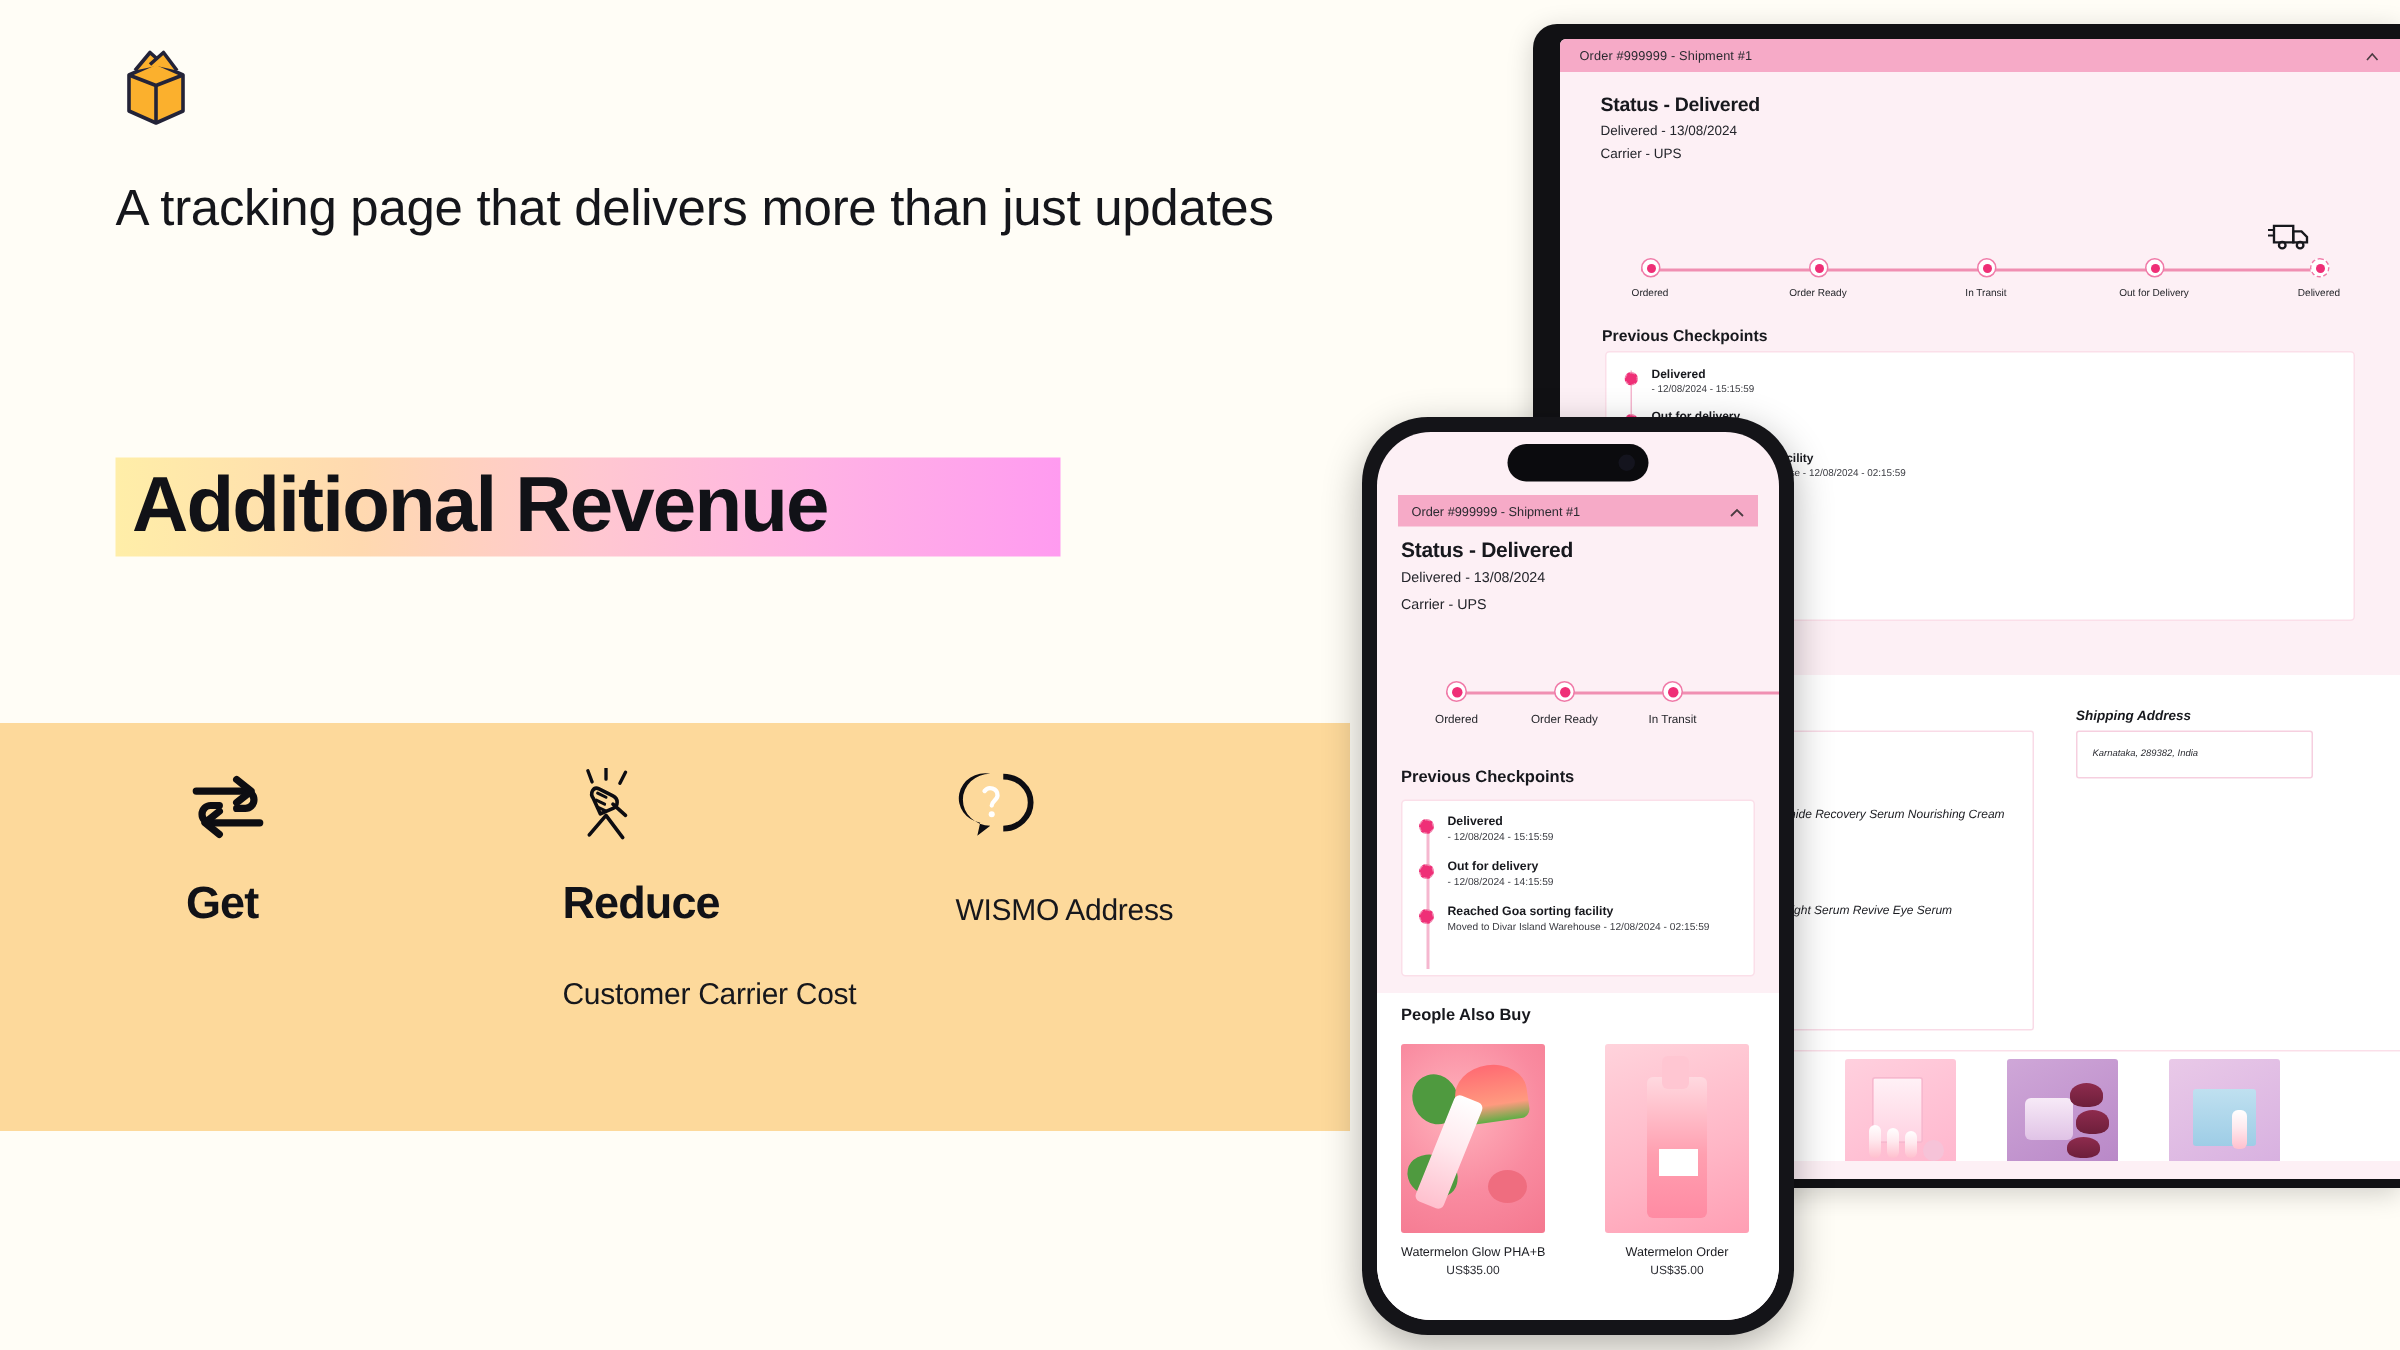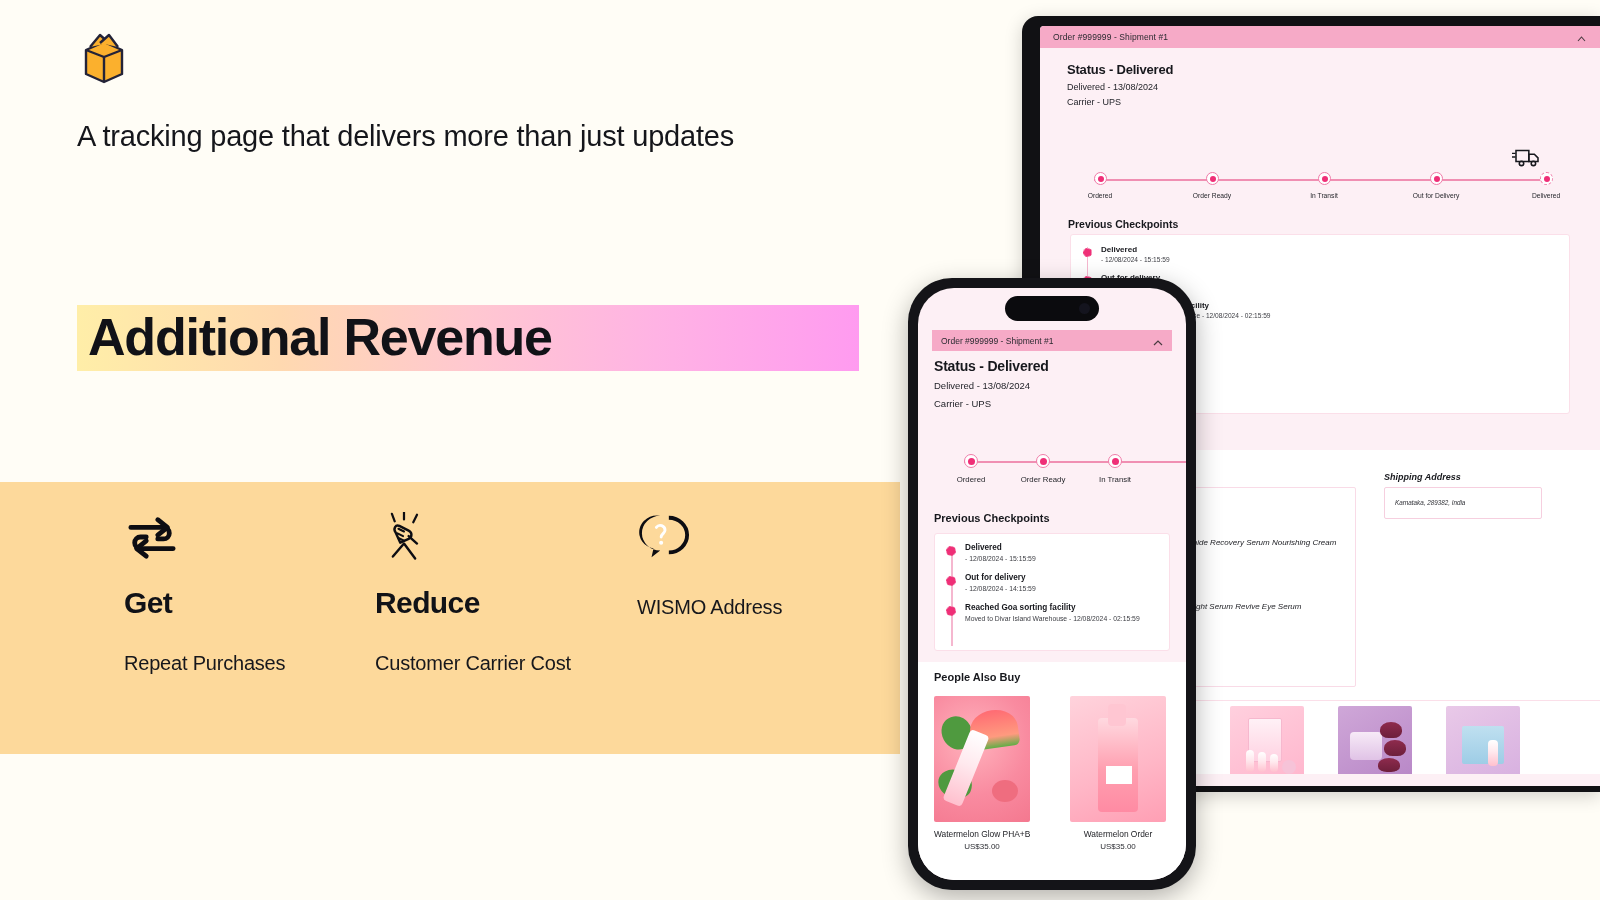--- a/index.html
+++ b/index.html
@@ -8,30 +8,30 @@
     font-family:"Liberation Sans", sans-serif;
     background:#fffdf6;
     position:relative;
   }
 
   
   .hero-top { position:absolute; left:0; top:0; width:900px; height:482px; background:#fffdf6; }
   .logo-box { position:absolute; left:76px; top:30px; width:56px; height:56px; }
   .hero-sub {
     position:absolute; left:77px; top:120px; width:880px;
-    font-size:29px; color:#15161b; letter-spacing:-0.2px;
+    font-size:34px; color:#15161b; letter-spacing:-0.2px;
     font-family:"Liberation Sans", sans-serif;
   }
   .hero-h1 {
     position:absolute; left:86px; top:228px;
     font-size:52px; font-weight:bold; color:#111217;
     letter-spacing:-1.2px; white-space:nowrap;
   }
   .hero-h2-wrap {
-    position:absolute; left:77px; top:305px; width:782px; height:66px;
+    position:absolute; left:77px; top:305px; width:630px; height:66px;
     background:linear-gradient(90deg,#ffeea8 0%, #ffd9b0 26%, #ffc8d0 50%, #ffb3e4 74%, #ff9bf0 100%);
   }
   .hero-h2 {
     position:absolute; left:11px; top:-2px;
     font-size:52px; font-weight:bold; color:#111217; letter-spacing:-1.2px;
     line-height:68px; white-space:nowrap;
   }
 
   
   .band { position:absolute; left:0; top:482px; width:900px; height:272px; background:#fdd99b; }
@@ -183,21 +183,20 @@
   <div class="feat feat-1">
     <div class="feat-icon">
       <svg viewBox="0 0 56 52" width="56" height="50">
         <path d="M6 16 H40 a6 6 0 0 1 0 12 H34" fill="none" stroke="#0d0d12" stroke-width="5" stroke-linecap="round"></path>
         <path d="M34 8 L44 16 L34 24" fill="none" stroke="#0d0d12" stroke-width="5" stroke-linejoin="round" stroke-linecap="round"></path>
         <path d="M50 38 H16 a6 6 0 0 1 0-12 H22" fill="none" stroke="#0d0d12" stroke-width="5" stroke-linecap="round"></path>
         <path d="M22 30 L12 38 L22 46" fill="none" stroke="#0d0d12" stroke-width="5" stroke-linejoin="round" stroke-linecap="round"></path>
       </svg>
     </div>
     <div class="feat-title">Get</div>
-    <div class="feat-desc">Repeat Purchases</div>
   </div>
 
   <div class="feat feat-2">
     <div class="feat-icon">
       <svg viewBox="0 0 60 56" width="58" height="52">
         <path d="M20 10 L17 2 M30 8 L30 0 M40 11 L44 3" stroke="#0d0d12" stroke-width="2.4" stroke-linecap="round"></path>
         <path d="M21 22 C18 18 21 13 25 15 L35 20 C39 22 39 27 35 29 L26 33 Z" fill="none" stroke="#0d0d12" stroke-width="2.6" stroke-linejoin="round"></path>
         <path d="M24 18 L30 21 M23 23 L29 26 M24 28 L30 31" stroke="#0d0d12" stroke-width="2.2" stroke-linecap="round"></path>
         <path d="M18 48 L30 34 L42 50" fill="none" stroke="#0d0d12" stroke-width="2.6" stroke-linecap="round" stroke-linejoin="round"></path>
         <path d="M35 26 L44 34" stroke="#0d0d12" stroke-width="2.6" stroke-linecap="round"></path>

